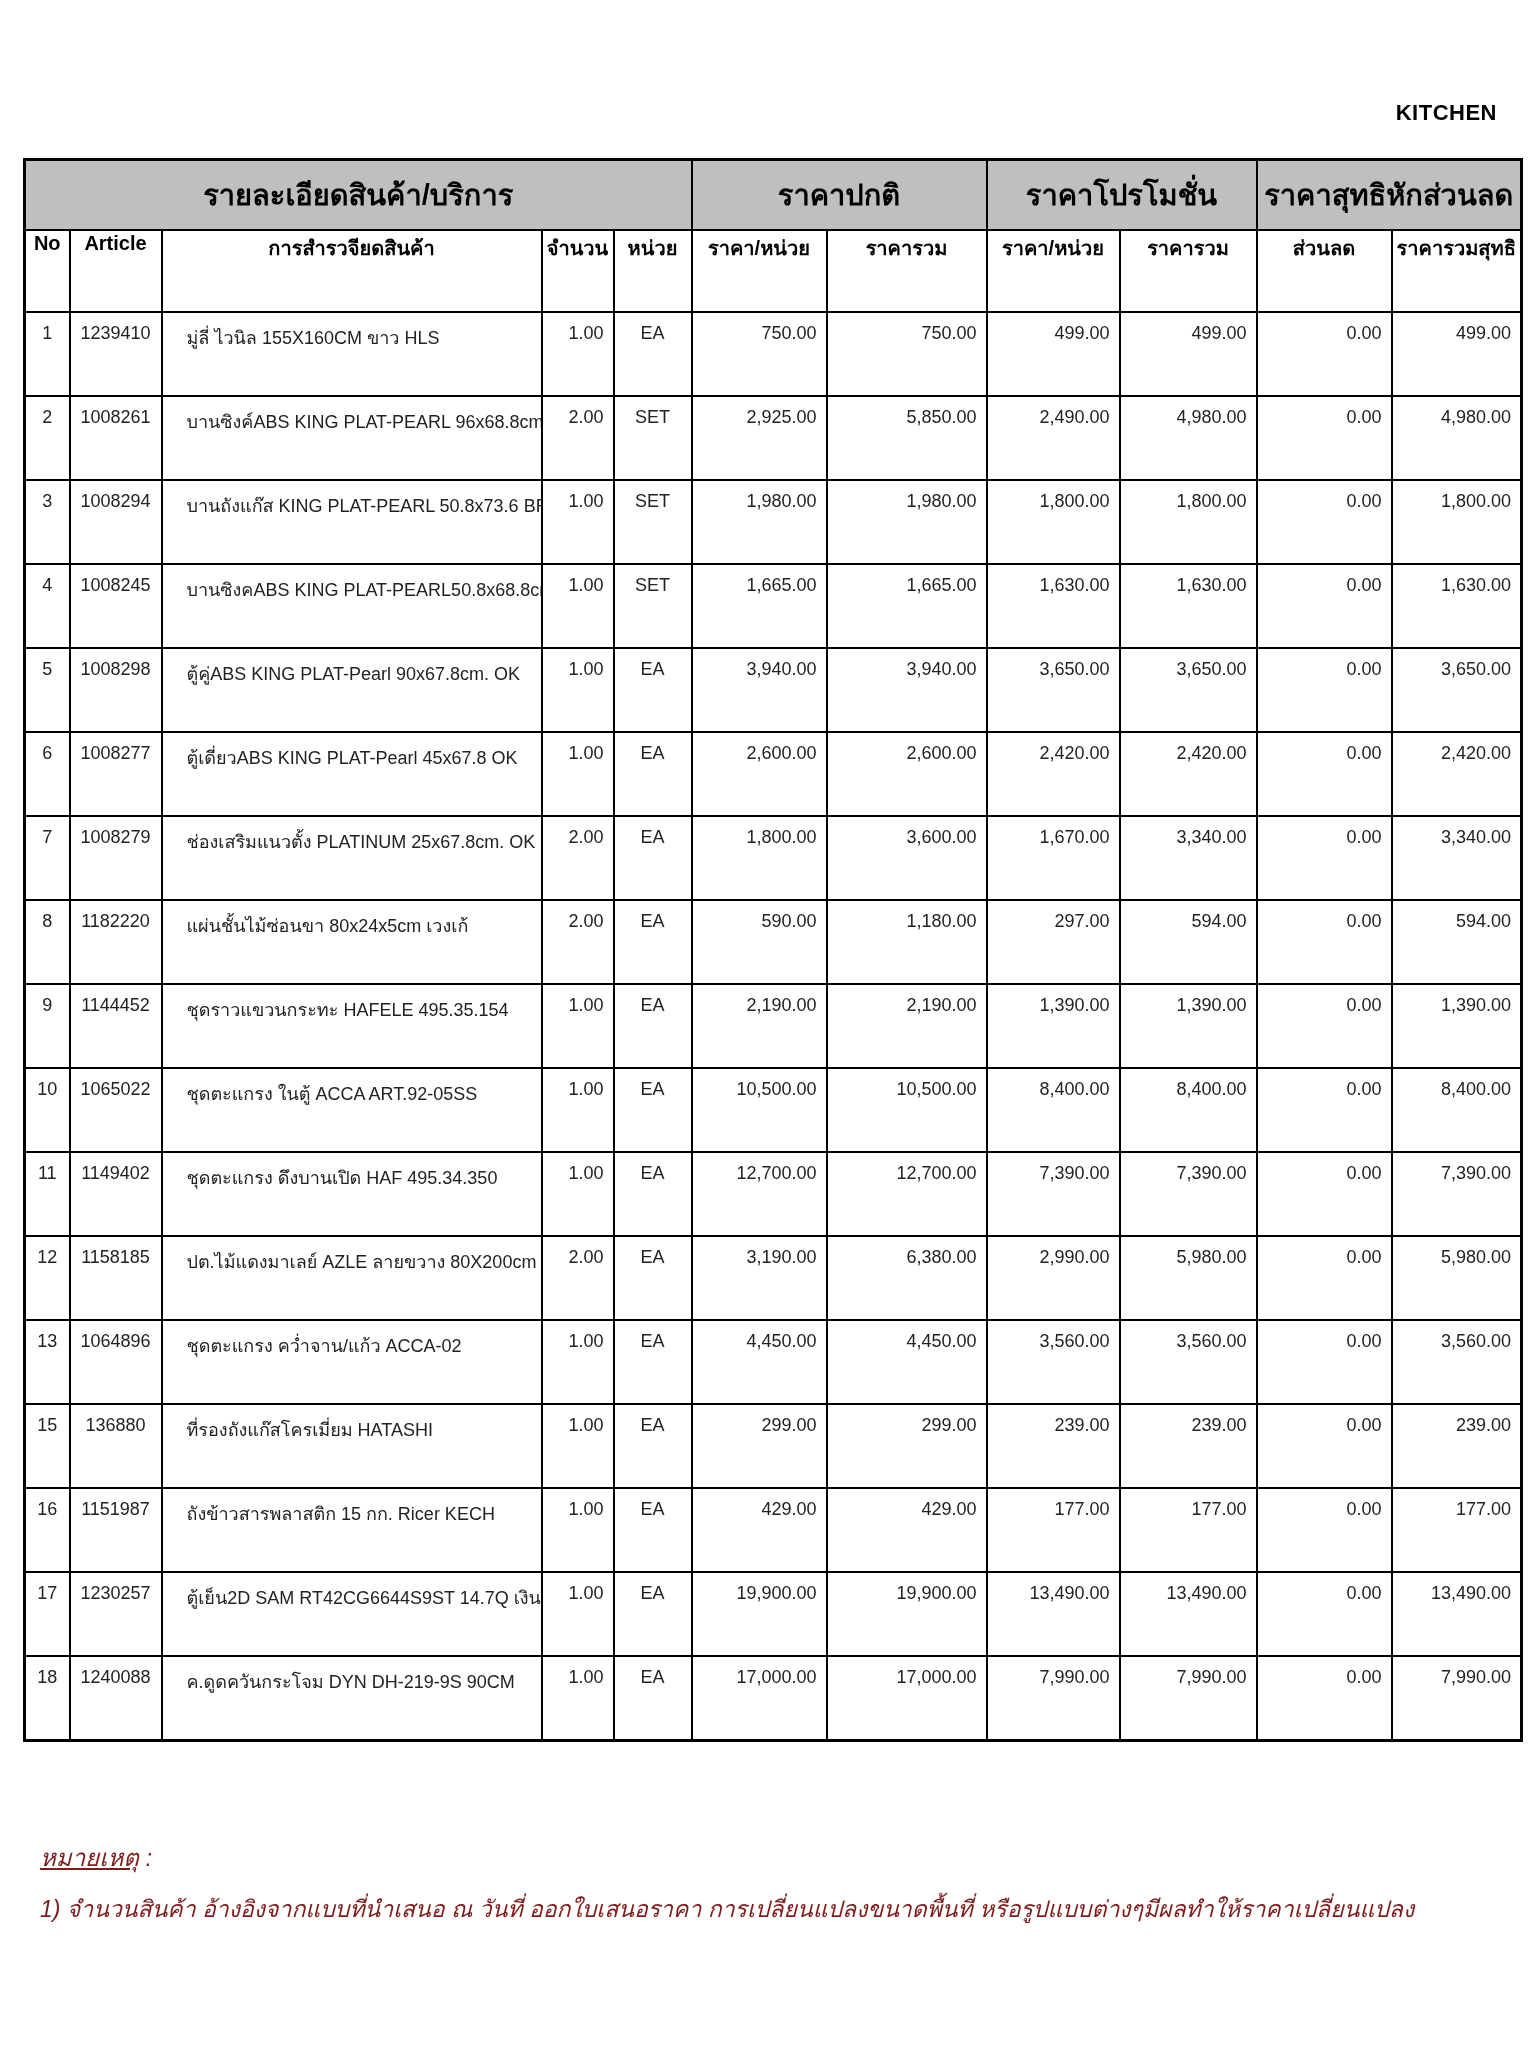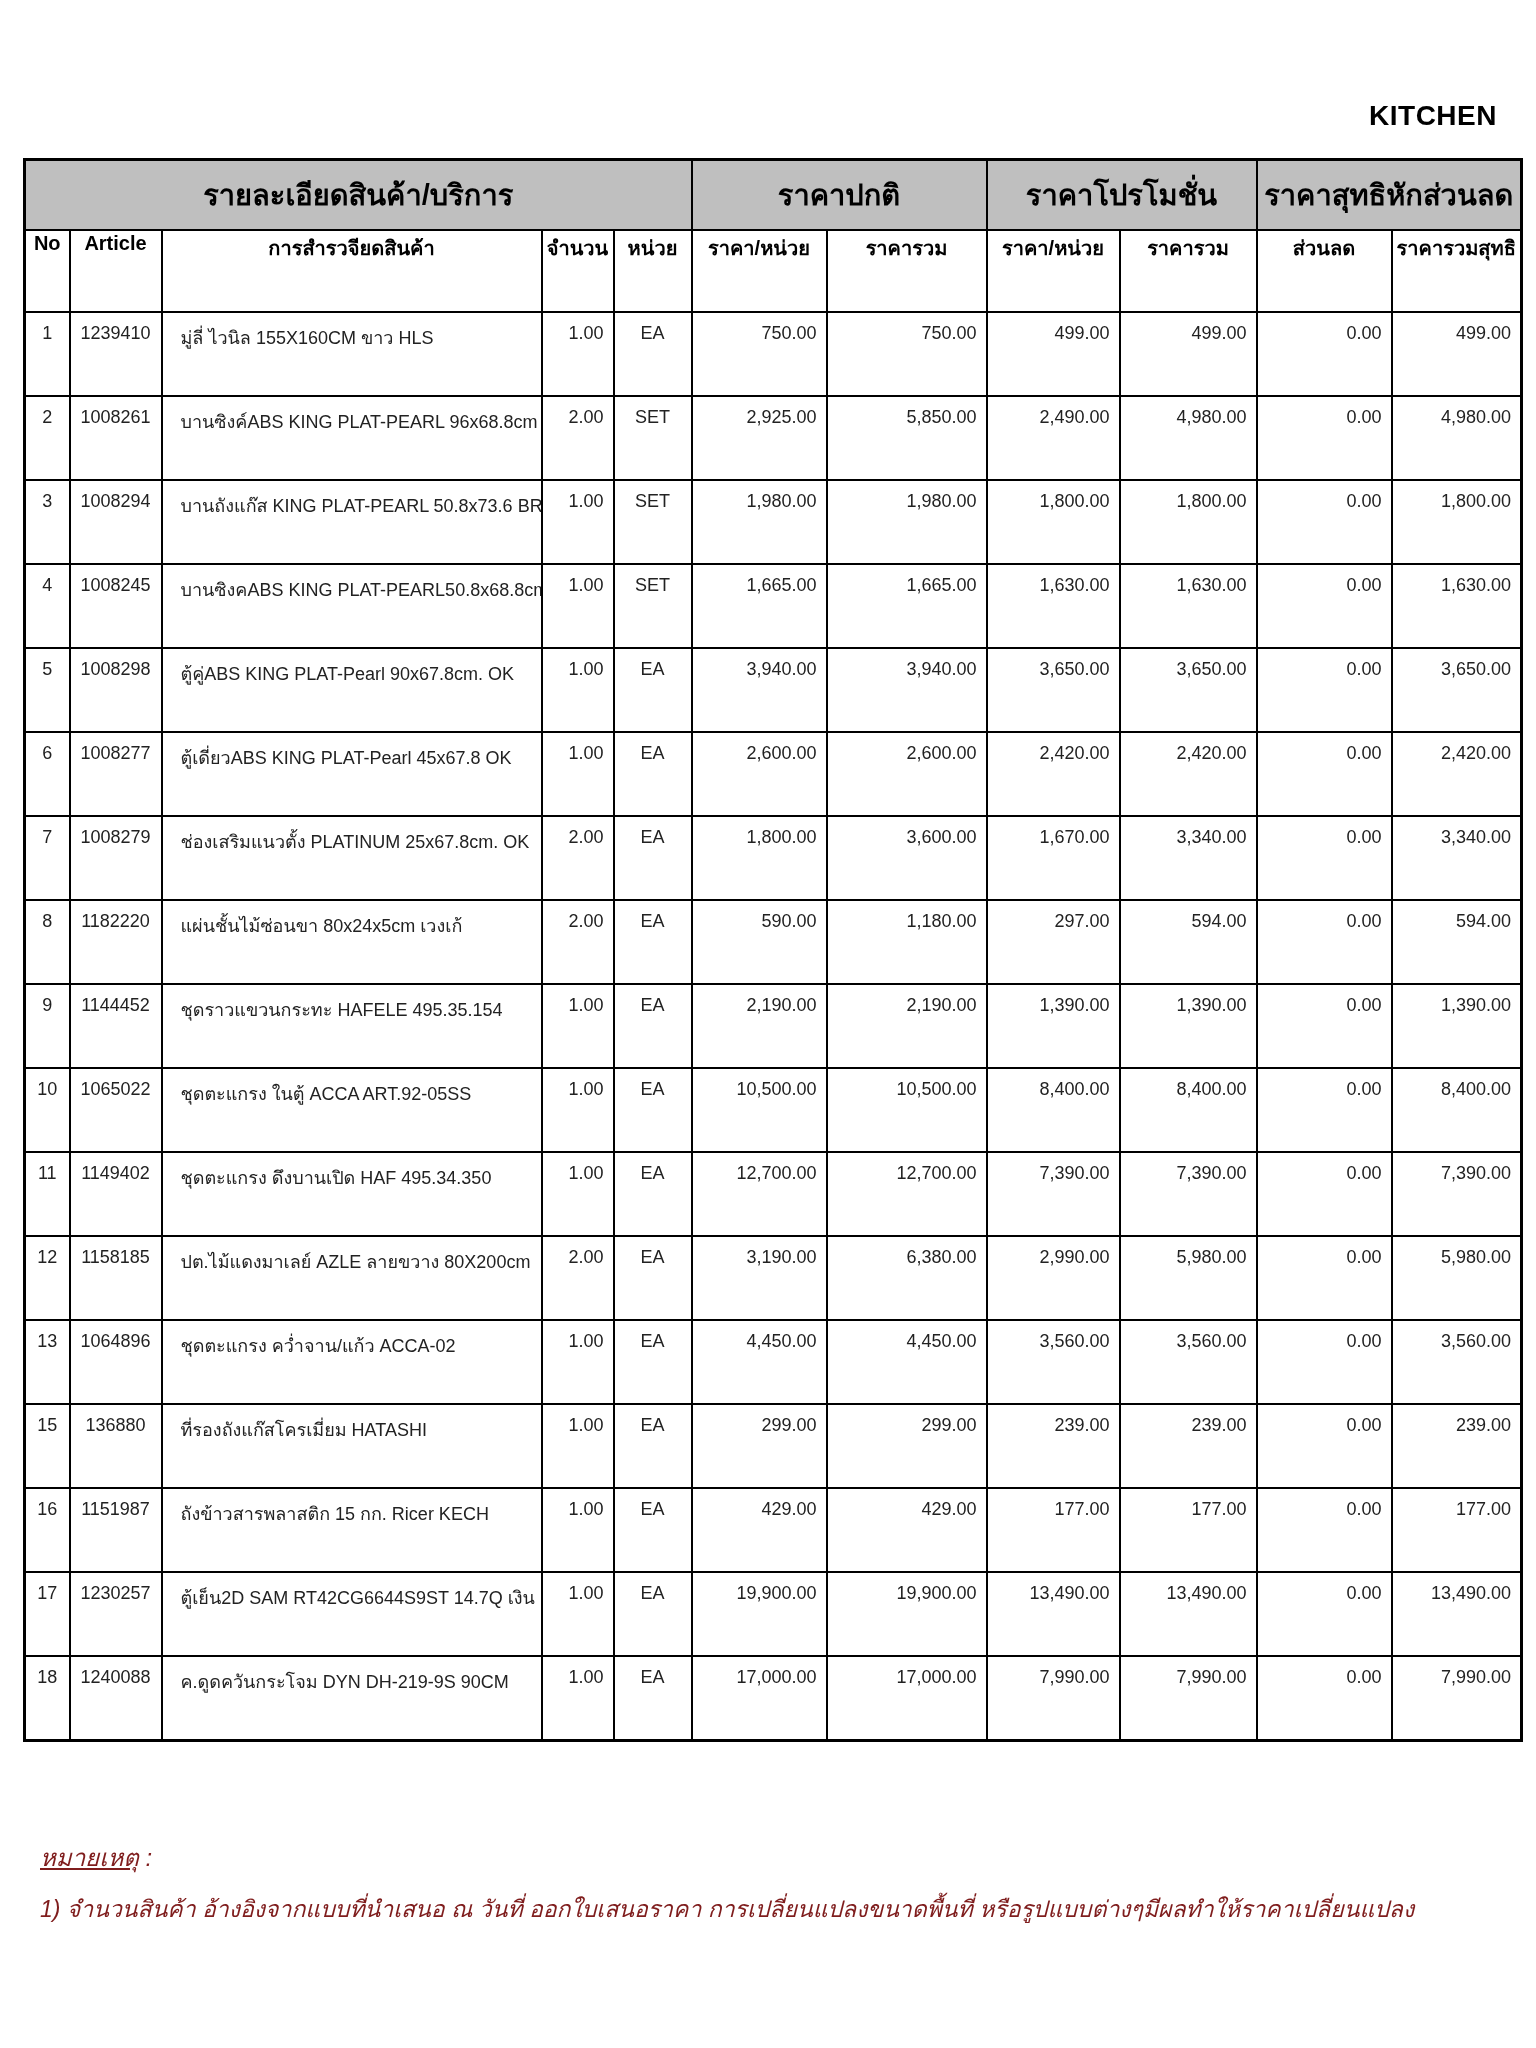--- a/index.html
+++ b/index.html
@@ -11,21 +11,21 @@
     font-family:"Liberation Sans","DejaVu Sans",sans-serif;
     color:#141414;
     overflow:hidden;
   }
   .kitchen-title {
     position:absolute;
     top:100px;
     left:23px;
     width:1474px;
     text-align:right;
-    font-size:28px;
+    font-size:22px;
     font-weight:bold;
     letter-spacing:0.5px;
     color:#000;
   }
   table.quote {
     position:absolute;
     left:23px;
     top:158px;
     width:1497px;
     border-collapse:collapse;
@@ -55,21 +55,21 @@
     color:#000;
   }
   tbody td {
     height:71px;
     font-size:18px;
     vertical-align:top;
     padding-top:10px;
     color:#222;
   }
   td.c { text-align:center; }
-  td.l { text-align:left; padding-left:18px; white-space:nowrap; }
+  td.l { text-align:left; padding-left:24px; white-space:nowrap; }
   td.r { text-align:right; padding-right:9px; }
   col.c0 { width:45px; }
   col.c1 { width:92px; }
   col.c2 { width:380px; }
   col.c3 { width:72px; }
   col.c4 { width:78px; }
   col.c5 { width:135px; }
   col.c6 { width:160px; }
   col.c7 { width:133px; }
   col.c8 { width:137px; }

